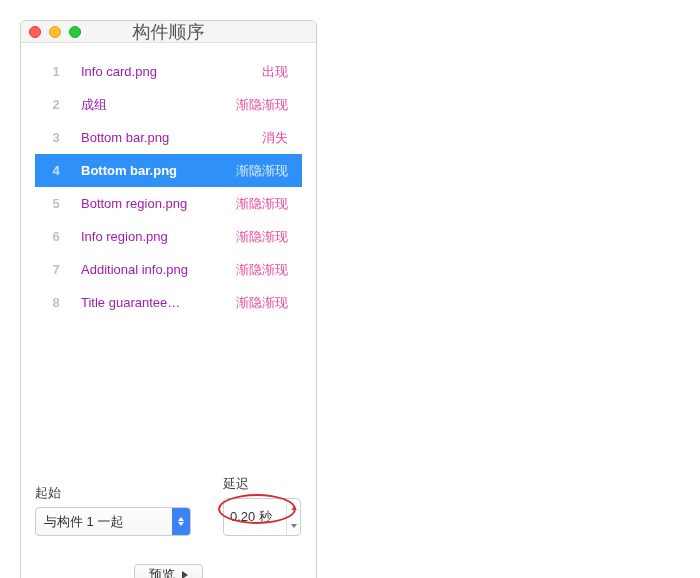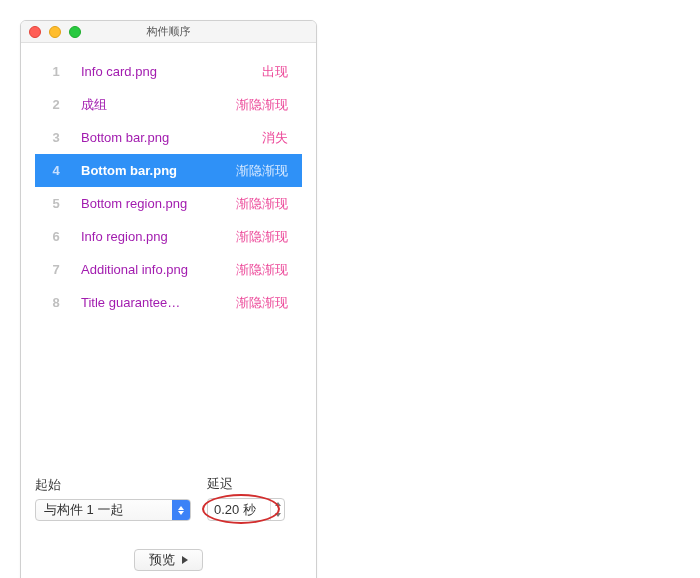--- a/index.html
+++ b/index.html
@@ -41,21 +41,21 @@
       border-radius: 50%;
     }
     .tl-close { background: #ff5f57; border: 0.5px solid #e24238; }
     .tl-min { background: #ffbd2e; border: 0.5px solid #e1a116; }
     .tl-max { background: #28c940; border: 0.5px solid #1dac2c; }
     .window-title {
       position: absolute;
       left: 0;
       right: 0;
       text-align: center;
-      font-size: 11px;
+      font-size: 18px;
       color: #555;
       pointer-events: none;
     }
     .content {
       padding: 12px 14px 14px 14px;
       display: flex;
       flex-direction: column;
     }
     .list {
       border-radius: 0;
@@ -98,37 +98,37 @@
       font-weight: 600;
     }
     .list-row.selected .effect {
       color: #d9eaff;
     }
     .spacer {
       height: 150px;
     }
     .controls {
       display: flex;
-      gap: 16px;
+      gap: 32px;
       align-items: flex-end;
       margin-top: 6px;
     }
     .control-col {
       display: flex;
       flex-direction: column;
     }
     .control-label {
       font-size: 13px;
       color: #3a3a3a;
       margin-bottom: 5px;
     }
     .select {
       position: relative;
       width: 156px;
-      height: 22px;
+      height: 29px;
       border: 1px solid #cdcdcd;
       border-radius: 4px;
       display: flex;
       align-items: center;
       padding-left: 8px;
       font-size: 13px;
       color: #333;
       background: linear-gradient(#fdfdfd, #f6f6f6);
     }
     .select .arrows {
@@ -155,21 +155,21 @@
       width: 0; height: 0;
       border-left: 3px solid transparent;
       border-right: 3px solid transparent;
       border-top: 4px solid #fff;
     }
     .delay-wrapper {
       position: relative;
     }
     .stepper {
       width: 78px;
-      height: 23px;
+      height: 38px;
       border: 1px solid #cdcdcd;
       border-radius: 4px;
       display: flex;
       align-items: center;
       padding-left: 6px;
       font-size: 13px;
       color: #333;
       background: #fff;
       position: relative;
     }

